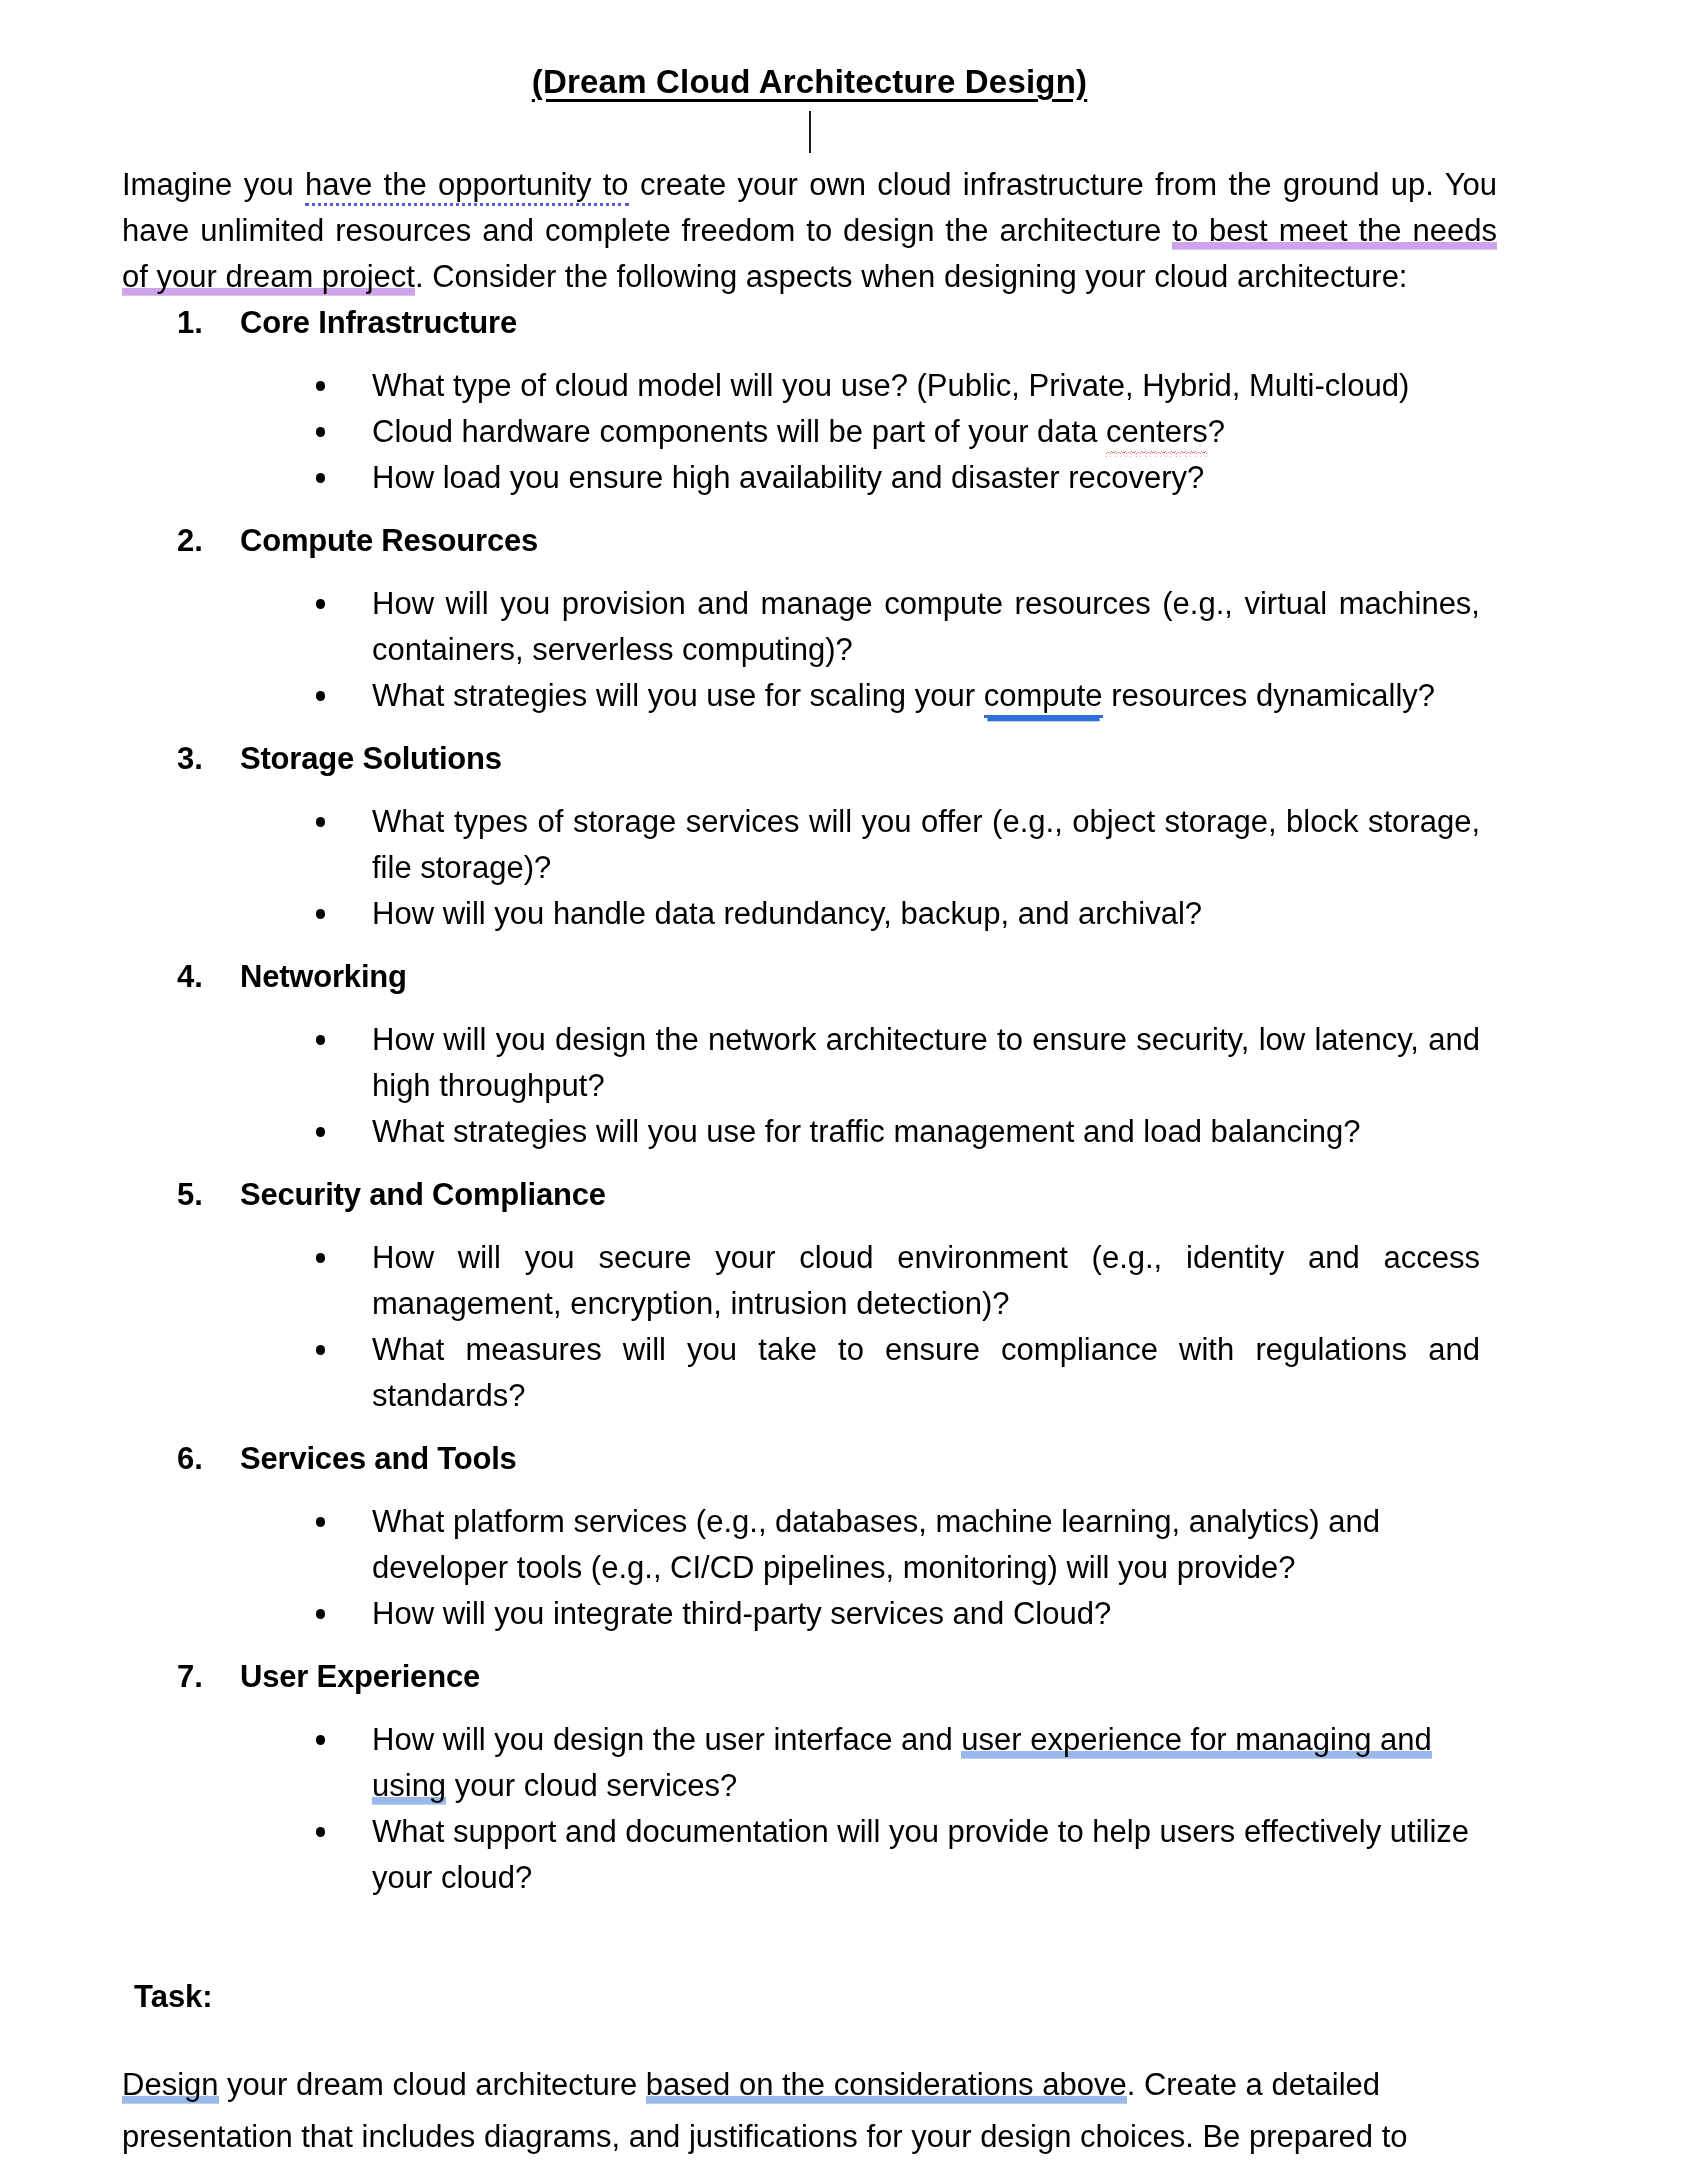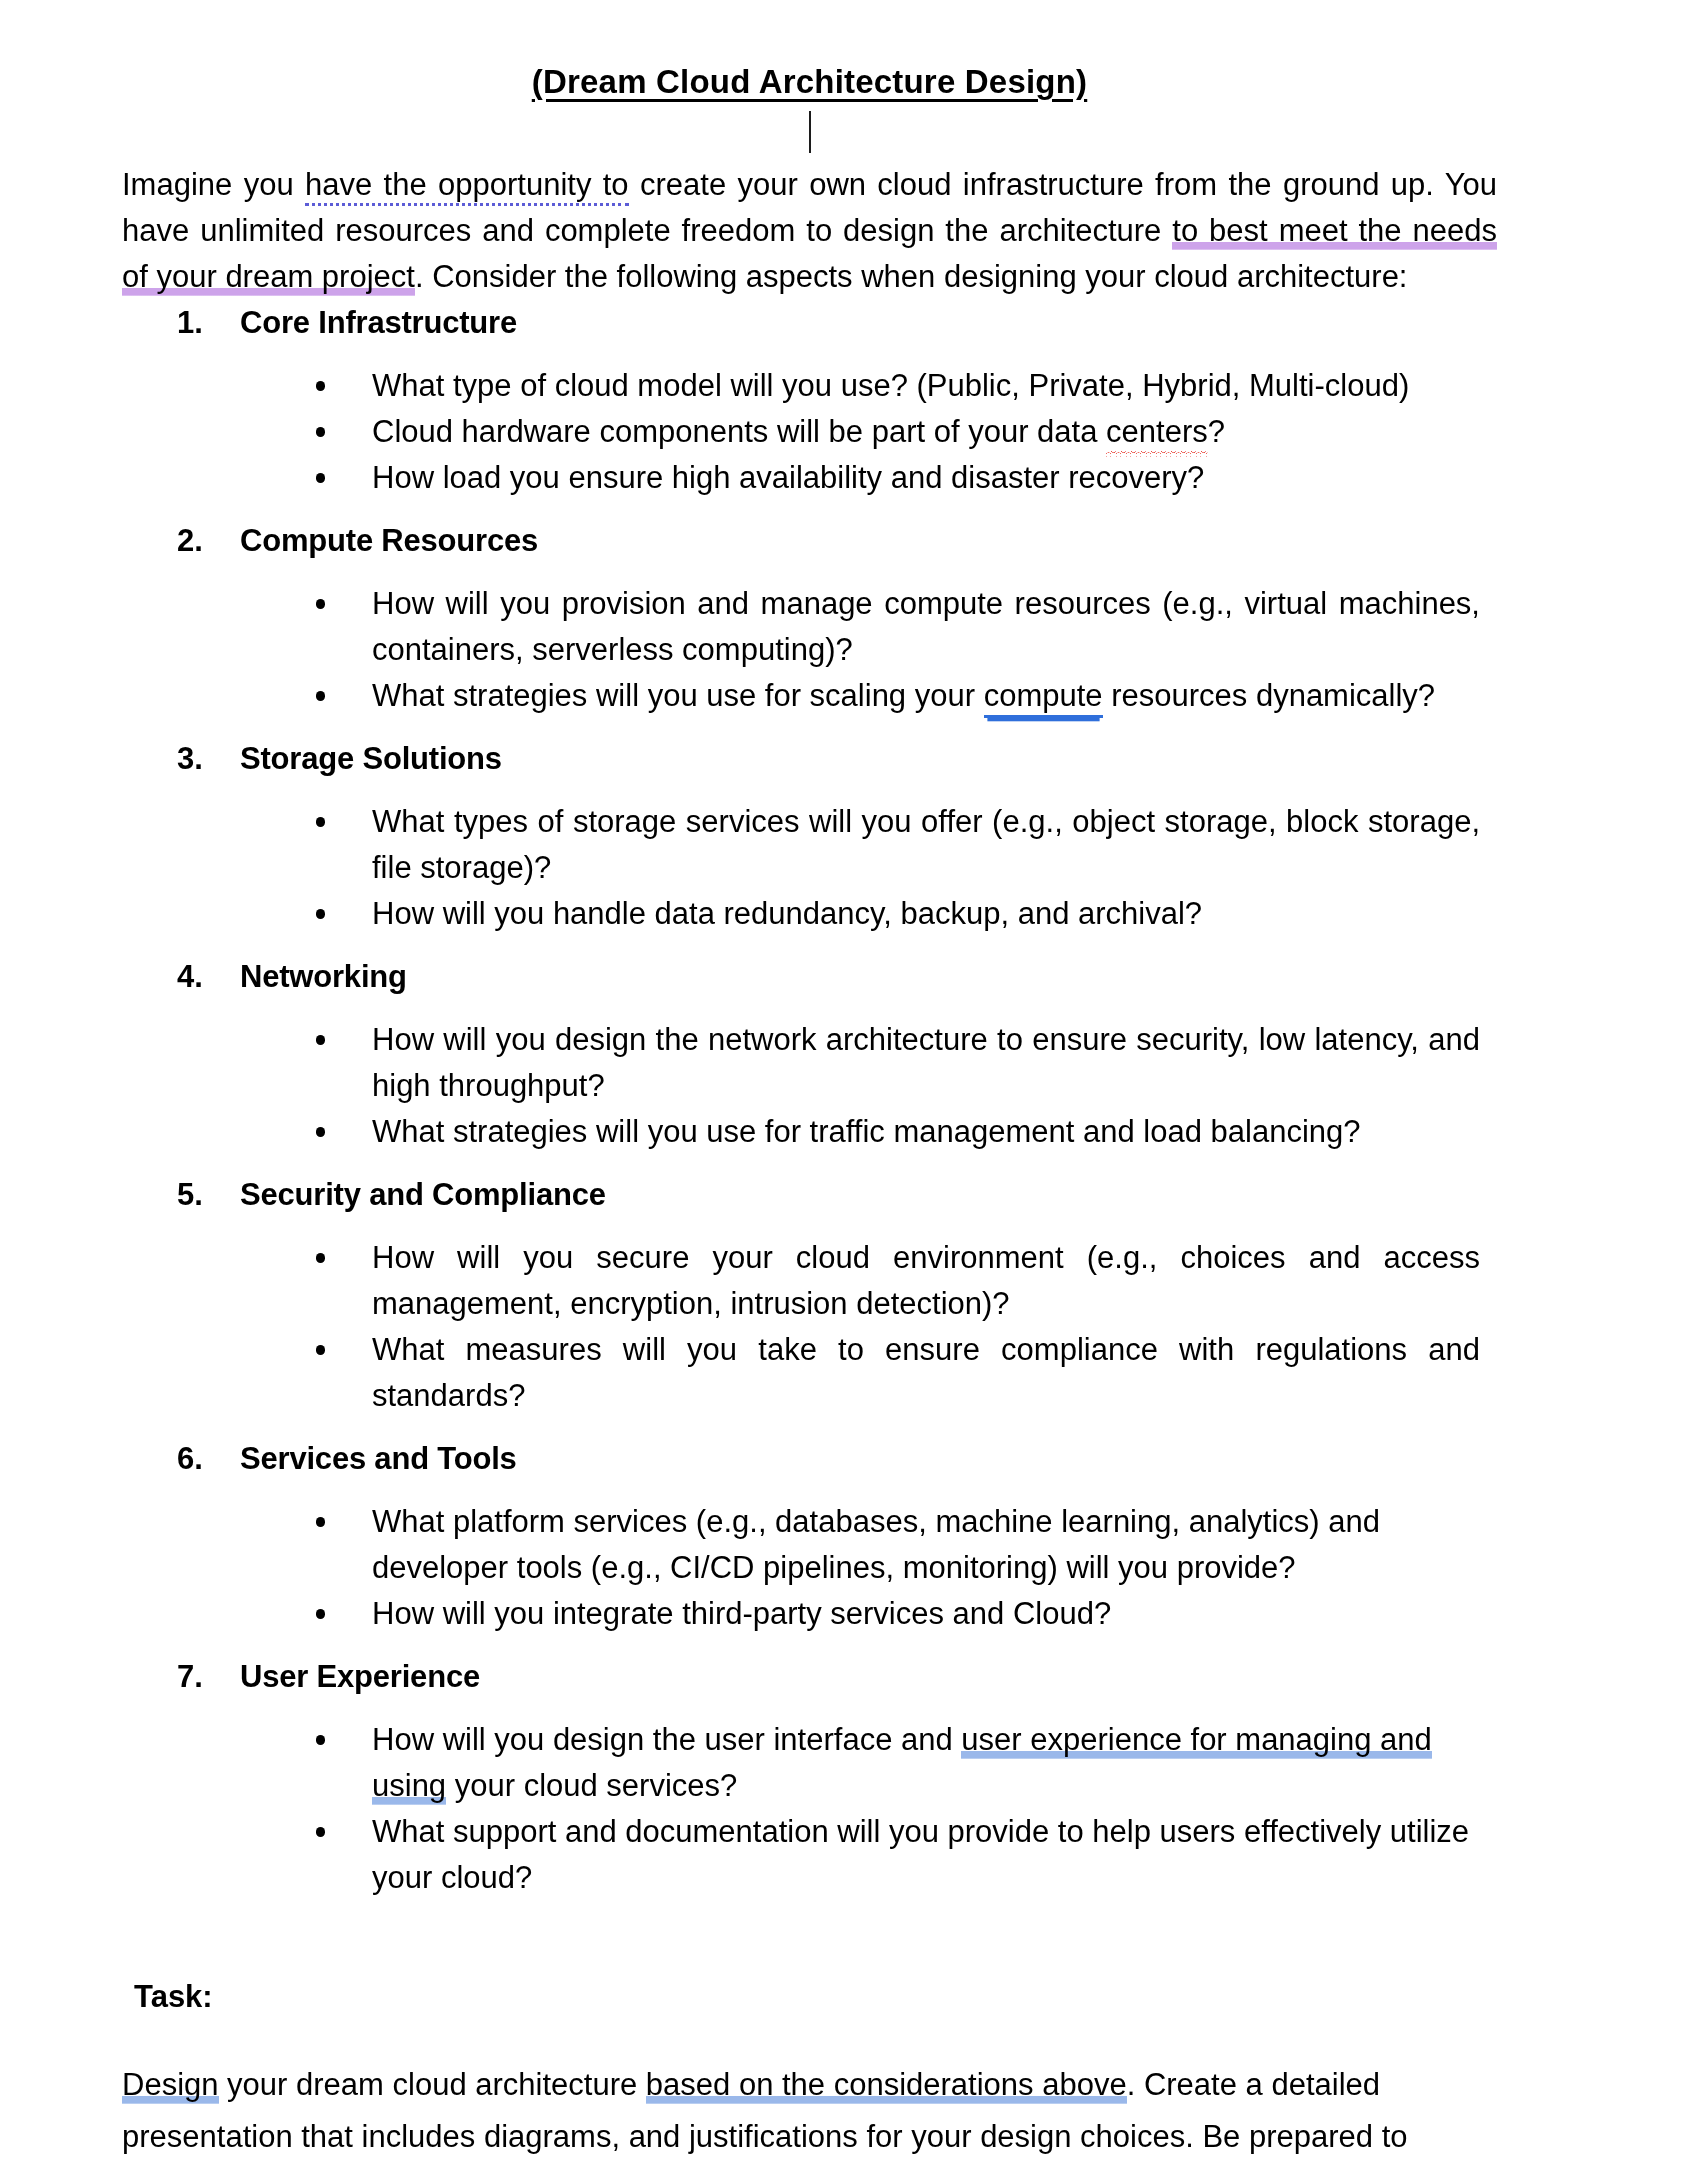--- a/index.html
+++ b/index.html
@@ -246,21 +246,21 @@
           <span class="bdot"></span><span>What strategies will you use for traffic management and load balancing?</span>
         </li>
       </ul>
     </li>
 
     <li>
       <span class="sec-num">5.</span>
       <div class="sec-title">Security and Compliance</div>
       <ul class="bullets">
         <li>
-          <span class="bdot"></span><span>How will you secure your cloud environment (e.g., choices and access management, encryption, intrusion detection)?</span>
+          <span class="bdot"></span><span>How will you secure your cloud environment (e.g., identity and access management, encryption, intrusion detection)?</span>
         </li>
         <li>
           <span class="bdot"></span><span>What measures will you take to ensure compliance with regulations and standards?</span>
         </li>
       </ul>
     </li>
 
     <li>
       <span class="sec-num">6.</span>
       <div class="sec-title">Services and Tools</div>

